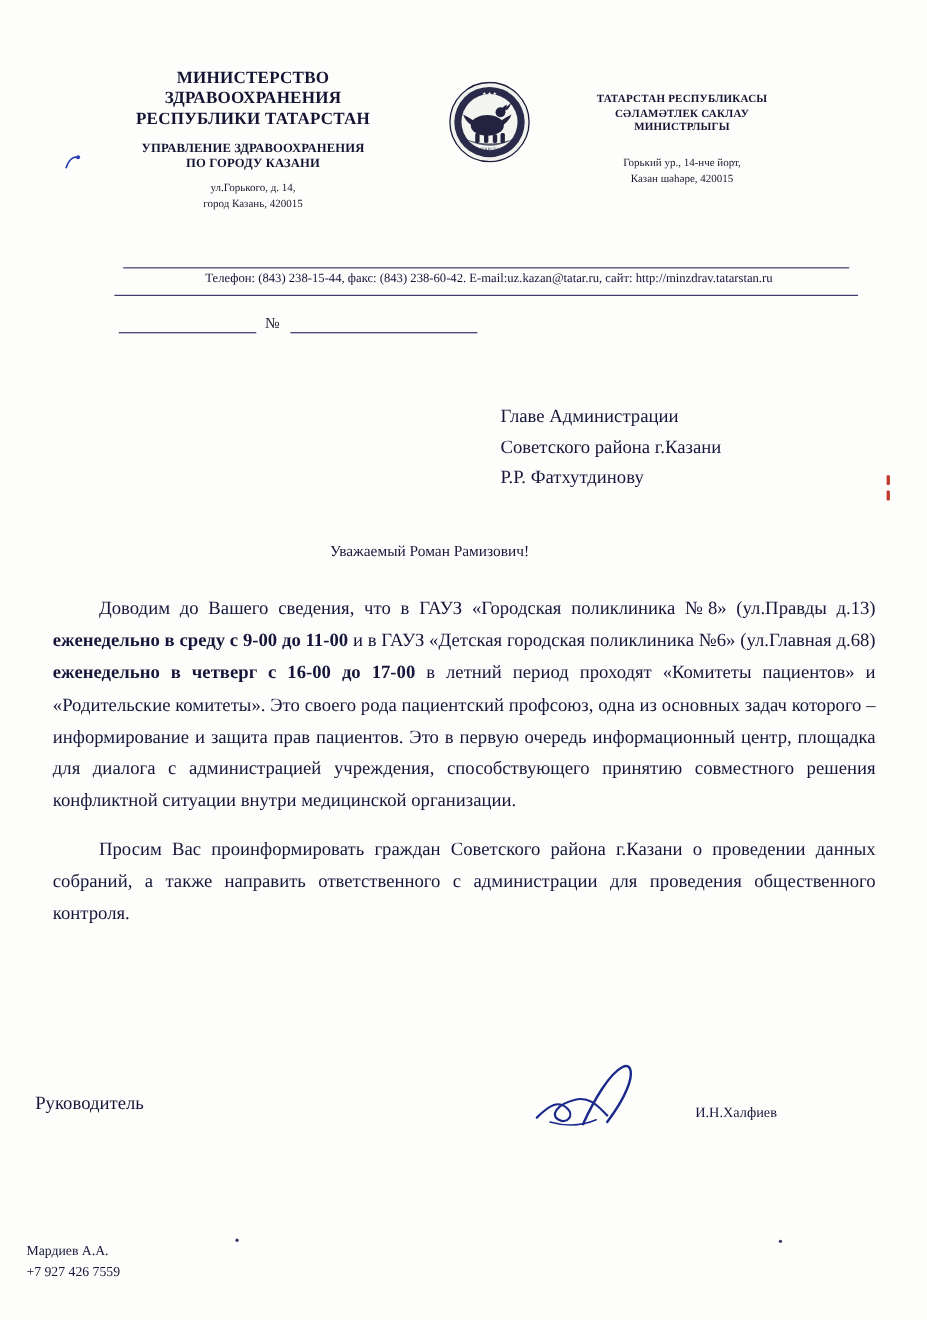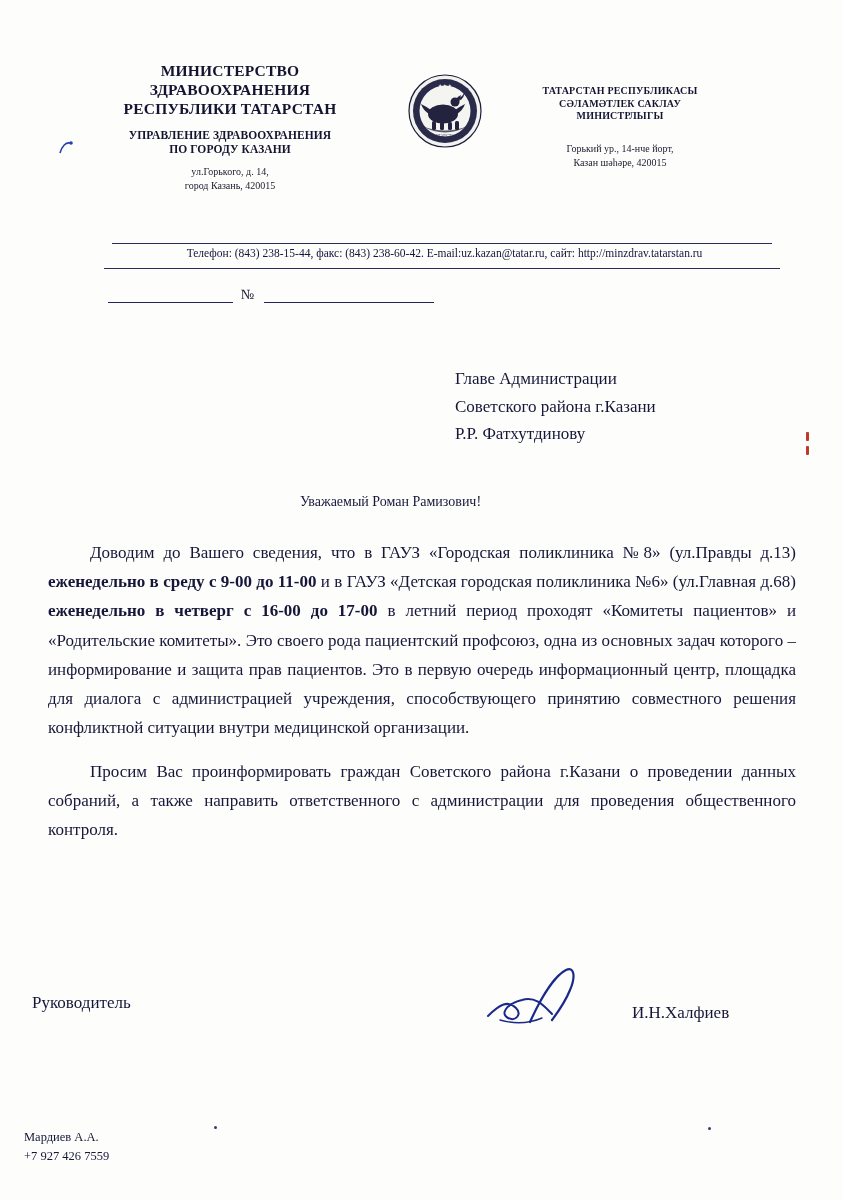--- a/index.html
+++ b/index.html
@@ -163,21 +163,21 @@
     position: absolute;
     top: 993px;
     left: 32px;
     font-size: 17px;
     color: #16163a;
   }
   .sig-name {
     position: absolute;
     top: 1003px;
     left: 632px;
-    font-size: 17px;
+    font-size: 13px;
     color: #16163a;
   }
   .signature-mark {
     position: absolute;
     top: 960px;
     left: 470px;
     width: 160px;
     height: 80px;
   }
 

